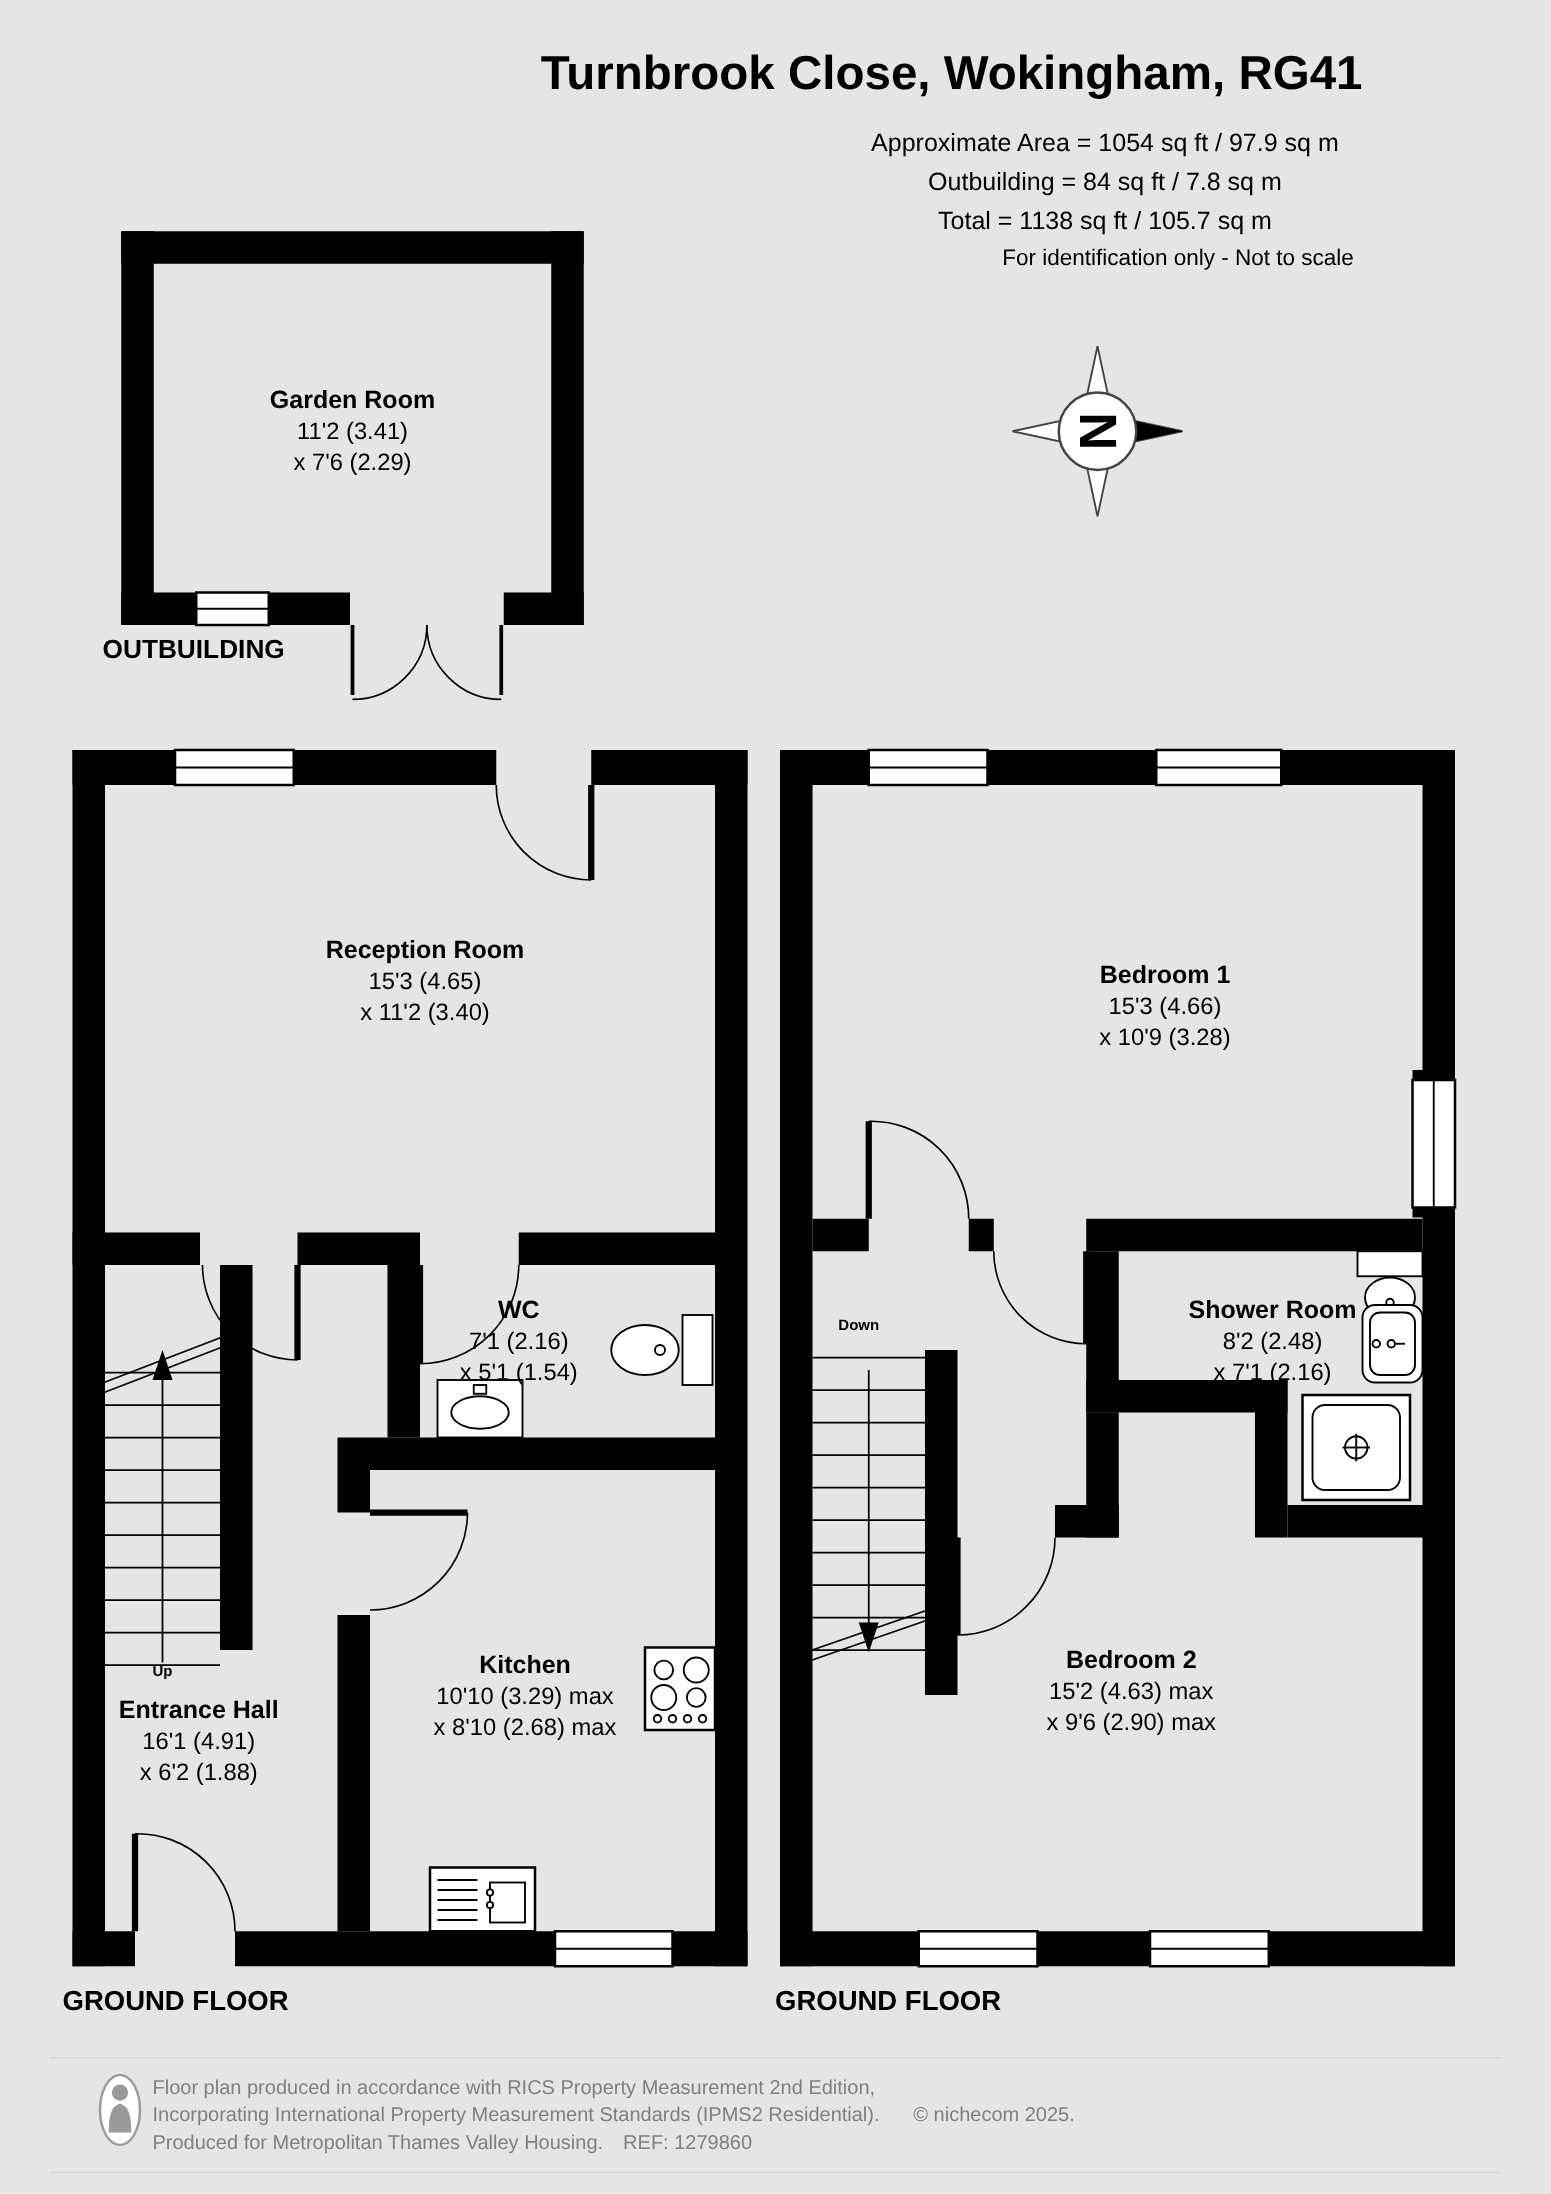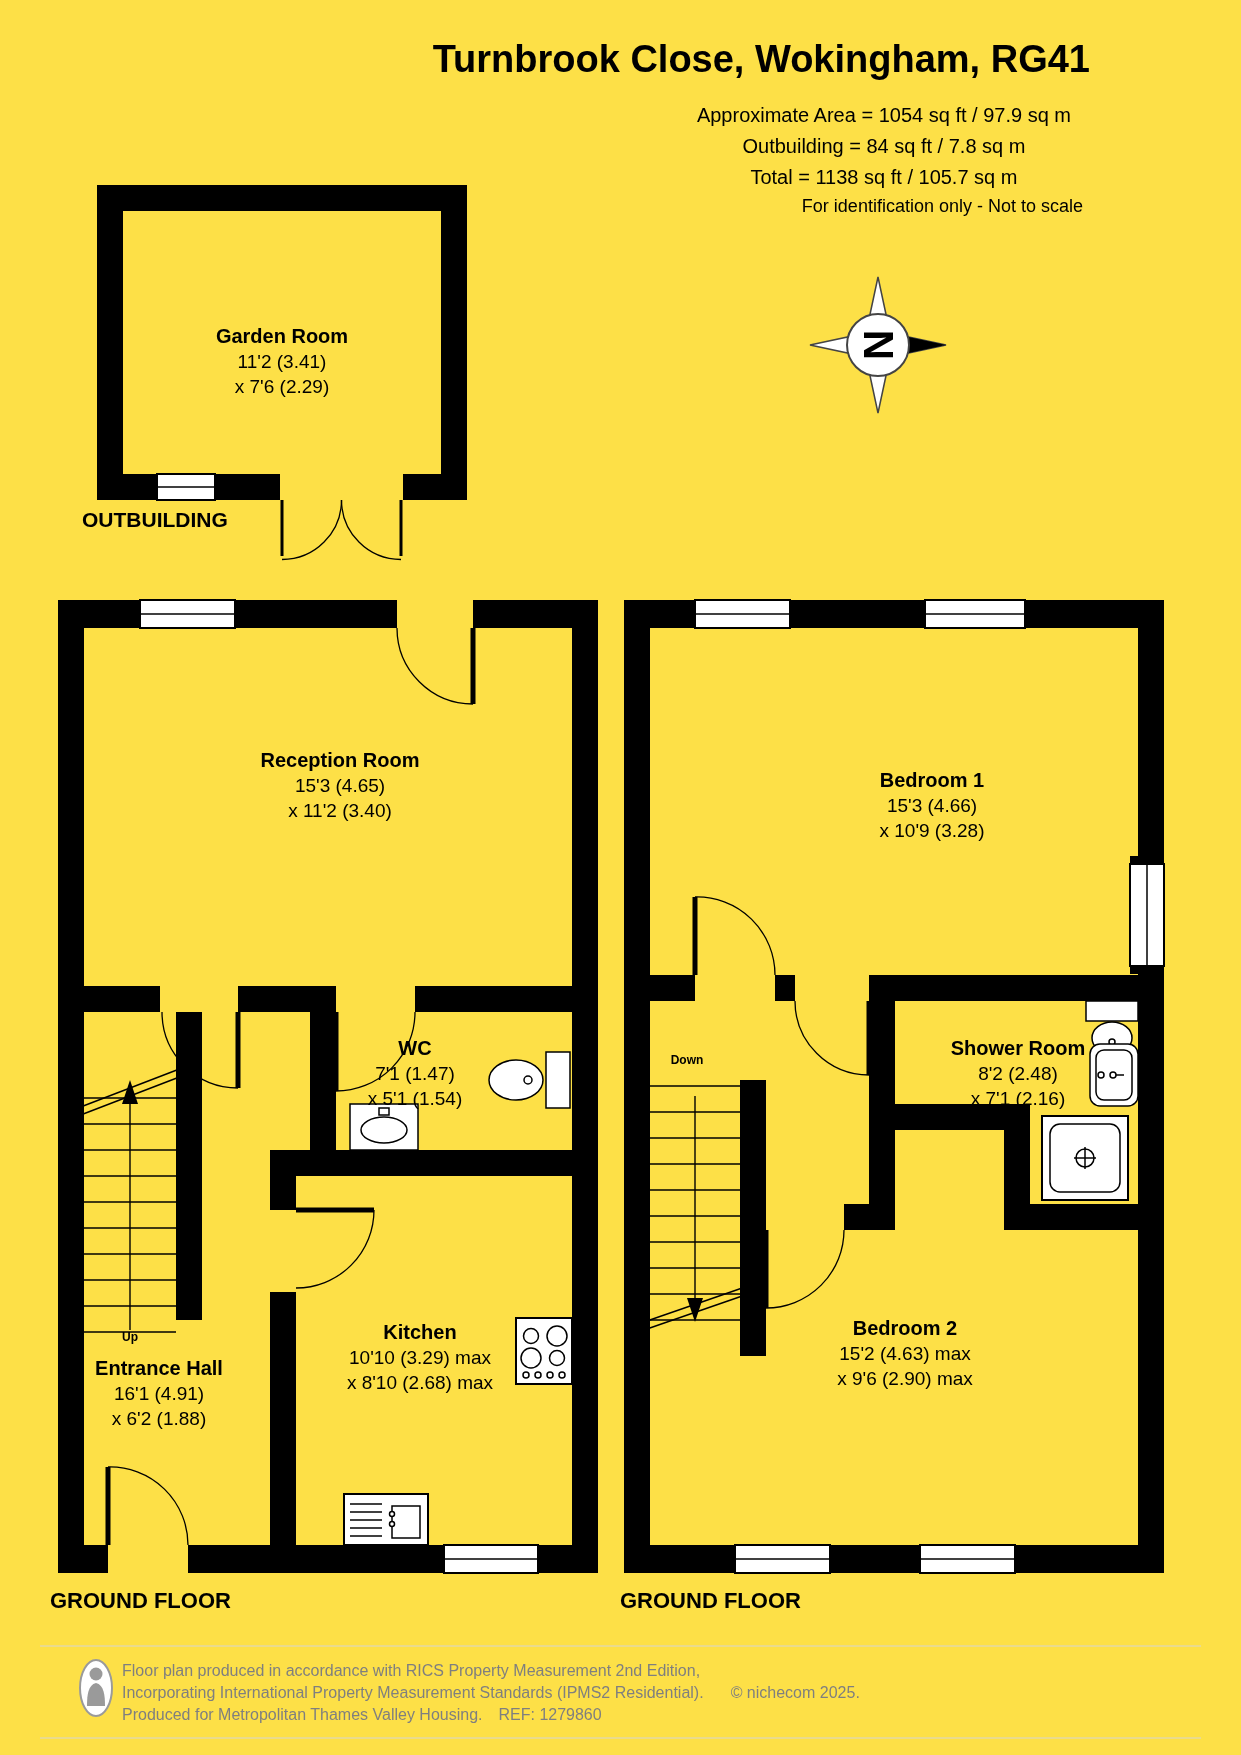--- a/index.html
+++ b/index.html
@@ -1,16 +1,16 @@
 <!DOCTYPE html>
 <html><head>
 <meta charset="utf-8">
 <style>
   html,body{margin:0;padding:0;background:#fff;}
-  #page{position:relative;width:1241px;height:1755px;background:#fde047;overflow:hidden;
+  #page{position:relative;width:1241px;height:1755px;background:#e5e5e5;overflow:hidden;
         font-family:"Liberation Sans","DejaVu Sans",sans-serif;color:#000;}
   svg{position:absolute;left:0;top:0;}
   .hdr-title{position:absolute;top:38px;right:151px;font-size:38px;font-weight:bold;white-space:nowrap;}
   .hdr-area{position:absolute;top:100px;right:170px;font-size:20px;line-height:31px;text-align:center;white-space:nowrap;}
   .hdr-disc{position:absolute;top:196px;right:158px;font-size:18px;text-align:right;white-space:nowrap;}
   .rl{position:absolute;text-align:center;font-size:19px;line-height:25px;white-space:nowrap;}
   .rn{font-weight:bold;font-size:20px;}
   .seclab{position:absolute;font-size:22px;font-weight:bold;white-space:nowrap;}
   .stairlab{position:absolute;font-size:12px;font-weight:bold;text-align:center;}
   .north{position:absolute;left:848px;top:315px;width:60px;height:60px;display:flex;
@@ -230,35 +230,35 @@
   <div class="hdr-title">Turnbrook Close, Wokingham, RG41</div>
   <div class="hdr-area">
     <div>Approximate Area = 1054 sq ft / 97.9 sq m</div>
     <div>Outbuilding = 84 sq ft / 7.8 sq m</div>
     <div>Total = 1138 sq ft / 105.7 sq m</div>
   </div>
   <div class="hdr-disc">For identification only - Not to scale</div>
 
   <div class="north">N</div>
 
-  <div class="rl" style="left:182px;top:308px;width:200px;margin-top:16px;">
+  <div class="rl" style="left:182px;top:308px;width:200px;">
     <div class="rn">Garden Room</div>
     <div>11'2 (3.41)</div>
     <div>x 7'6 (2.29)</div>
   </div>
   <div class="seclab" style="left:82px;top:508px;font-size:21px;">OUTBUILDING</div>
 
   <div class="rl" style="left:240px;top:748px;width:200px;">
     <div class="rn">Reception Room</div>
     <div>15'3 (4.65)</div>
     <div>x 11'2 (3.40)</div>
   </div>
   <div class="rl" style="left:315px;top:1036px;width:200px;">
     <div class="rn">WC</div>
-    <div>7'1 (1.47)</div>
+    <div>7'1 (2.16)</div>
     <div>x 5'1 (1.54)</div>
   </div>
   <div class="rl" style="left:300px;top:1320px;width:240px;">
     <div class="rn">Kitchen</div>
     <div>10'10 (3.29) max</div>
     <div>x 8'10 (2.68) max</div>
   </div>
   <div class="rl" style="left:59px;top:1356px;width:200px;text-align:center;">
     <div class="rn">Entrance Hall</div>
     <div>16'1 (4.91)</div>

